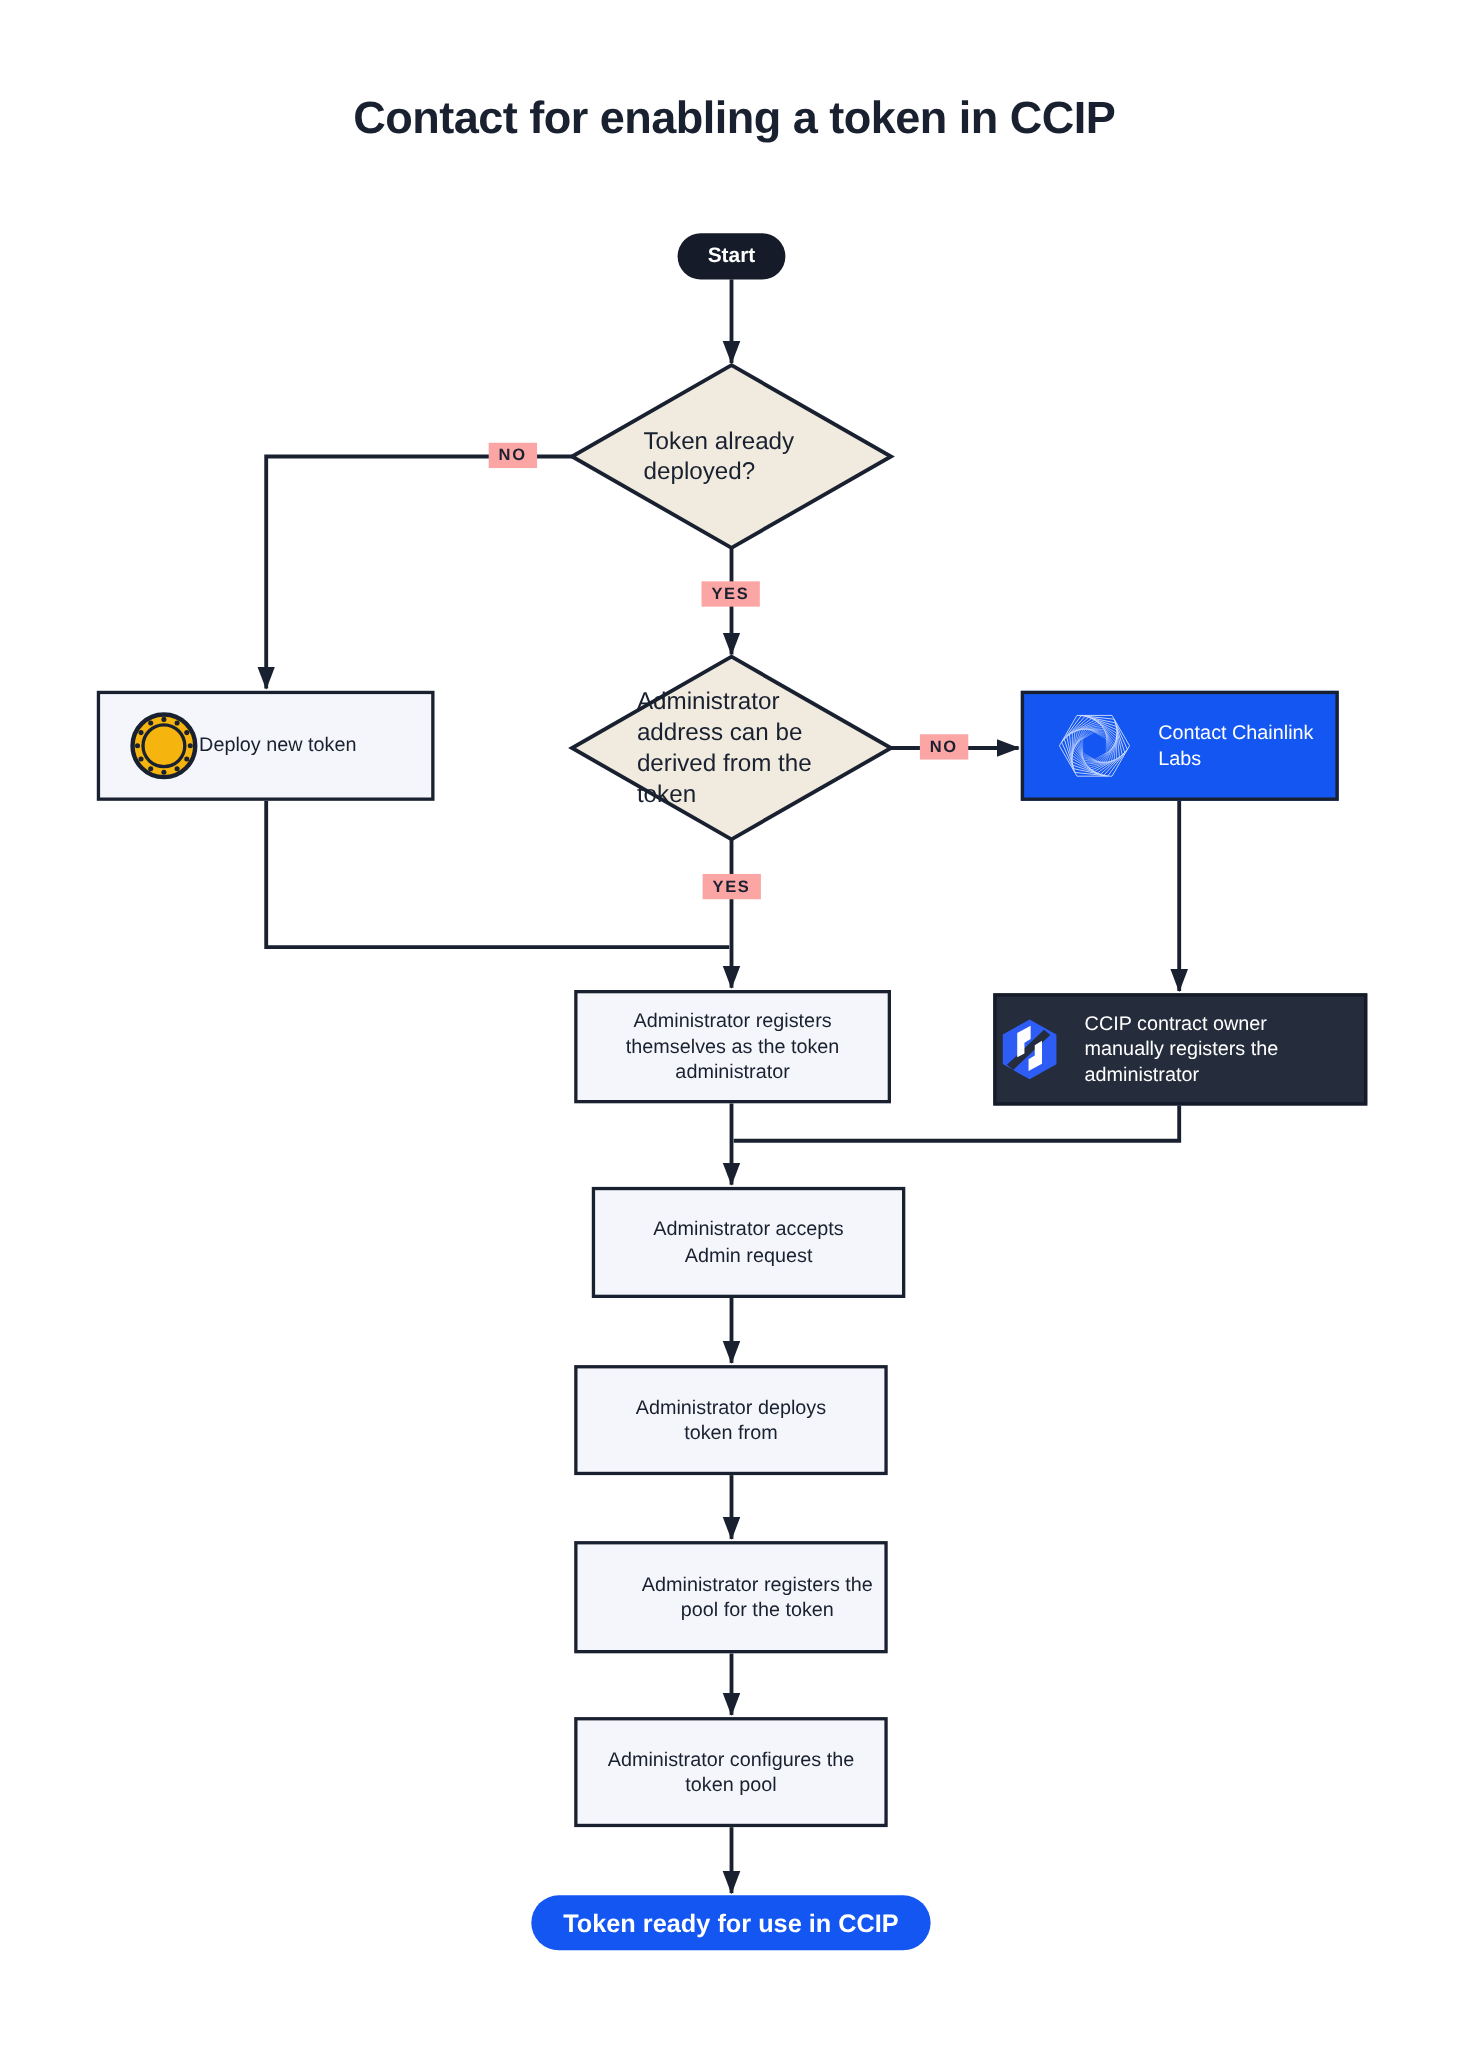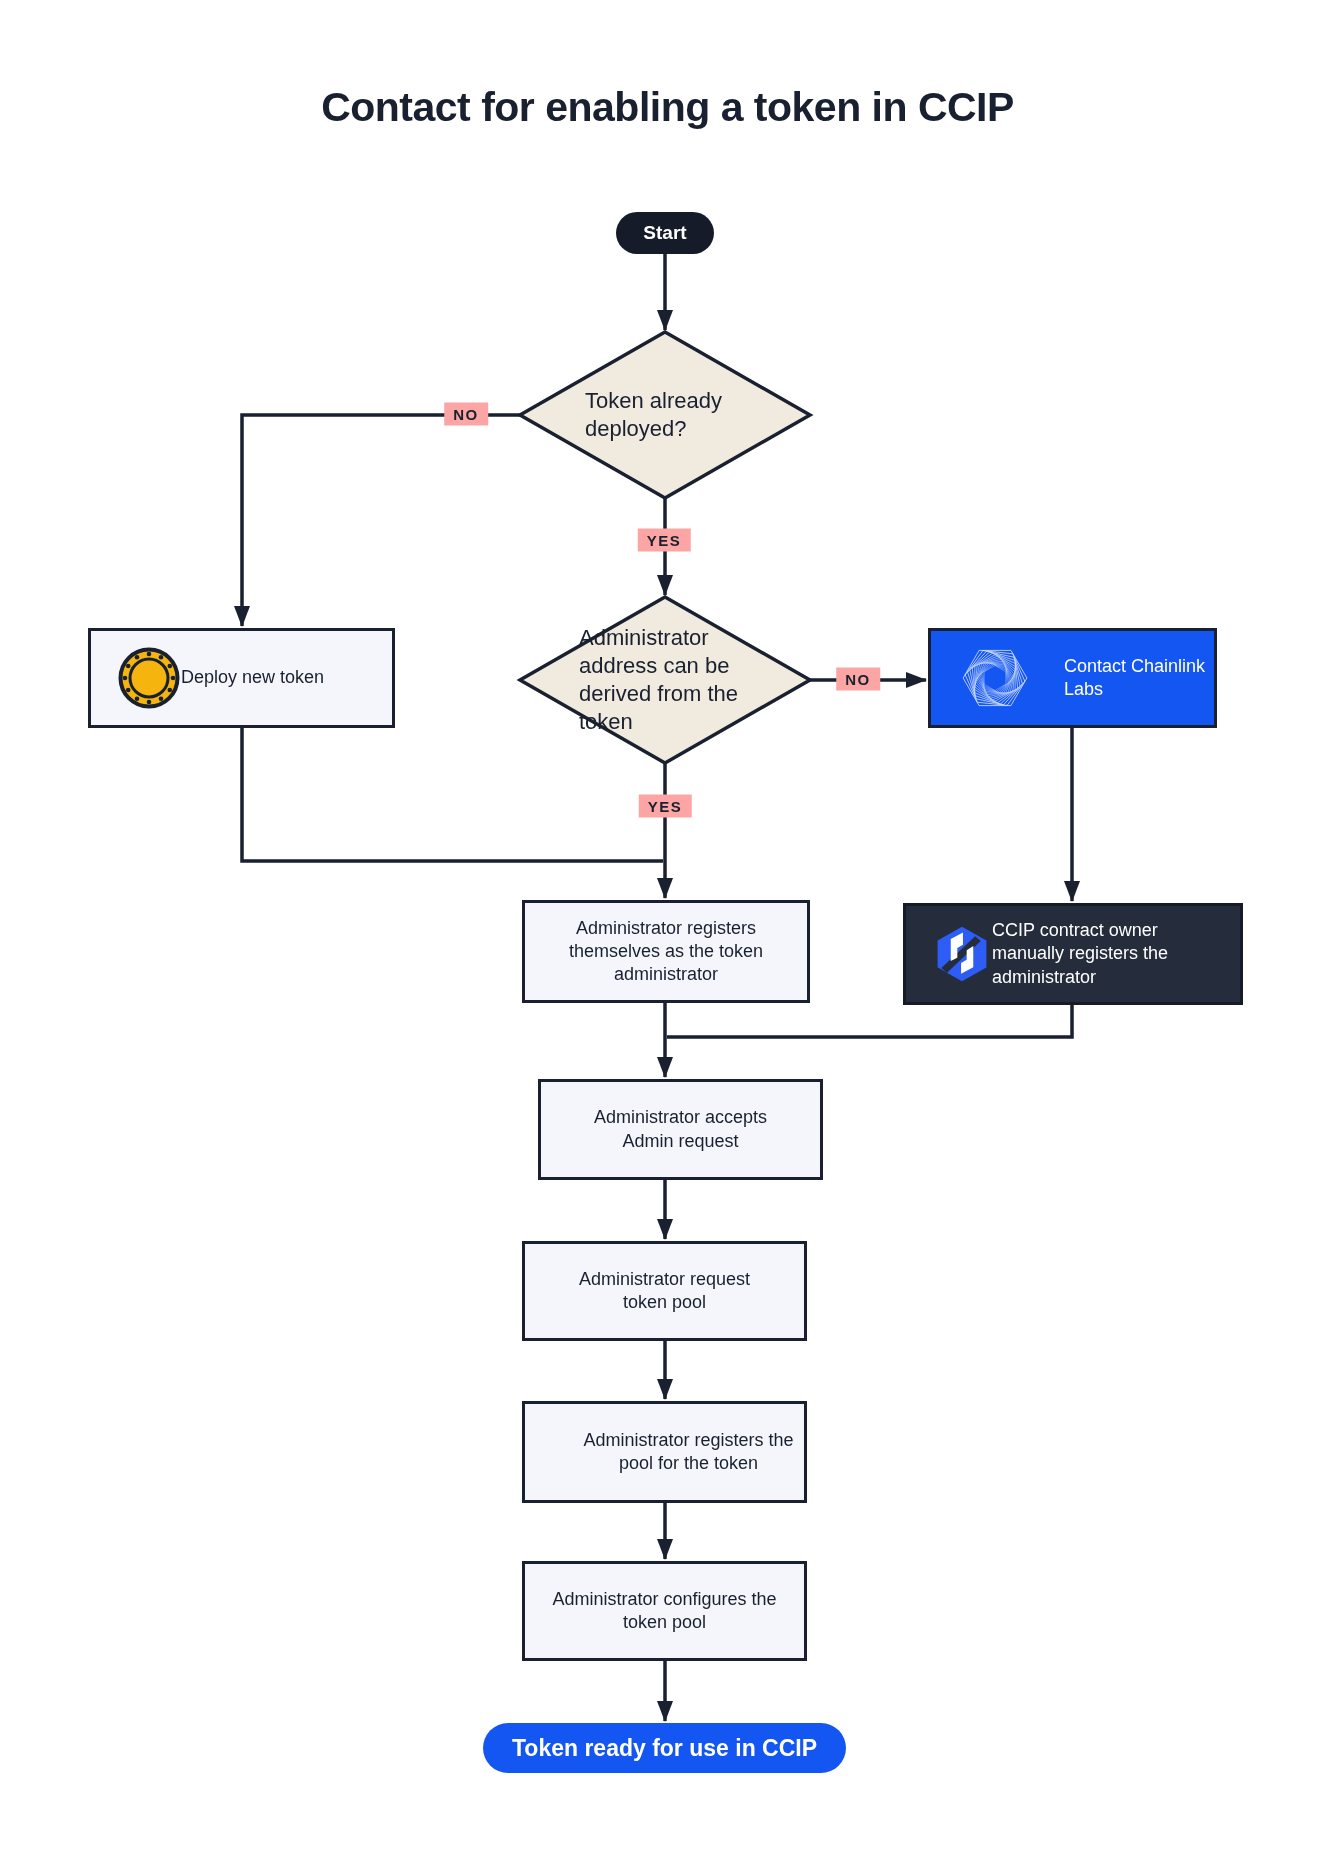--- a/index.html
+++ b/index.html
@@ -32,23 +32,23 @@
     transform:translate(-50%,-50%);color:var(--ink,#19202F);
   }
   .edge-label{
     position:absolute;z-index:3;transform:translate(-50%,-50%);
     background:#fca5a5;padding:3px 9px;font-size:15px;font-weight:700;
     letter-spacing:1.5px;color:var(--ink,#19202F);
   }
   
   #n-start{left:616px;top:212px;width:98px;height:42px;}
   #n-deploy{left:88px;top:628px;width:307px;height:100px;padding-left:26px;}
-  #n-contact{left:928px;top:628px;width:289px;height:100px;padding-left:30px;gap:35px;}
+  #n-contact{left:928px;top:628px;width:289px;height:100px;padding-left:30px;gap:24px;}
   #n-reg-self{left:522px;top:900px;width:288px;height:103px;}
-  #n-ccip-owner{left:903px;top:903px;width:340px;height:102px;padding-left:26px;}
+  #n-ccip-owner{left:903px;top:903px;width:340px;height:102px;gap:20px;}
   #n-accepts{left:522px;top:1079px;width:285px;height:101px;margin-left:16px;}
   #n-deploy-pool{left:522px;top:1241px;width:285px;height:100px;}
   #n-reg-pool{left:522px;top:1401px;width:285px;height:102px;padding-left:48px;}
   #n-config-pool{left:522px;top:1561px;width:285px;height:100px;}
   #n-ready{left:483px;top:1723px;width:363px;height:50px;border-radius:26px;
            background:var(--accent_blue,#1356F2);color:#fff;font-size:23px;font-weight:700;}
   #d1-label{left:665px;top:415px;width:160px;}
   #d2-label{left:665px;top:680px;width:172px;}
   #el-no1{left:466px;top:414px;}
   #el-yes1{left:664px;top:540px;}
@@ -169,21 +169,21 @@
       <path d="M37,28 L44,23.5 L44,46 L31,53 L31,41.5 L37,38 Z" fill="#ffffff"></path>
     </svg>
     <span class="lbl">CCIP contract owner manually registers the administrator</span>
   </div>
 
   <div class="node box" id="n-accepts">
     <span class="lbl">Administrator accepts Admin request</span>
   </div>
 
   <div class="node box" id="n-deploy-pool">
-    <span class="lbl">Administrator request token pool</span>
+    <span class="lbl">Administrator deploys token from</span>
   </div>
 
   <div class="node box" id="n-reg-pool">
     <span class="lbl">Administrator registers the pool for the token</span>
   </div>
 
   <div class="node box" id="n-config-pool">
     <span class="lbl">Administrator configures the token pool</span>
   </div>
 

